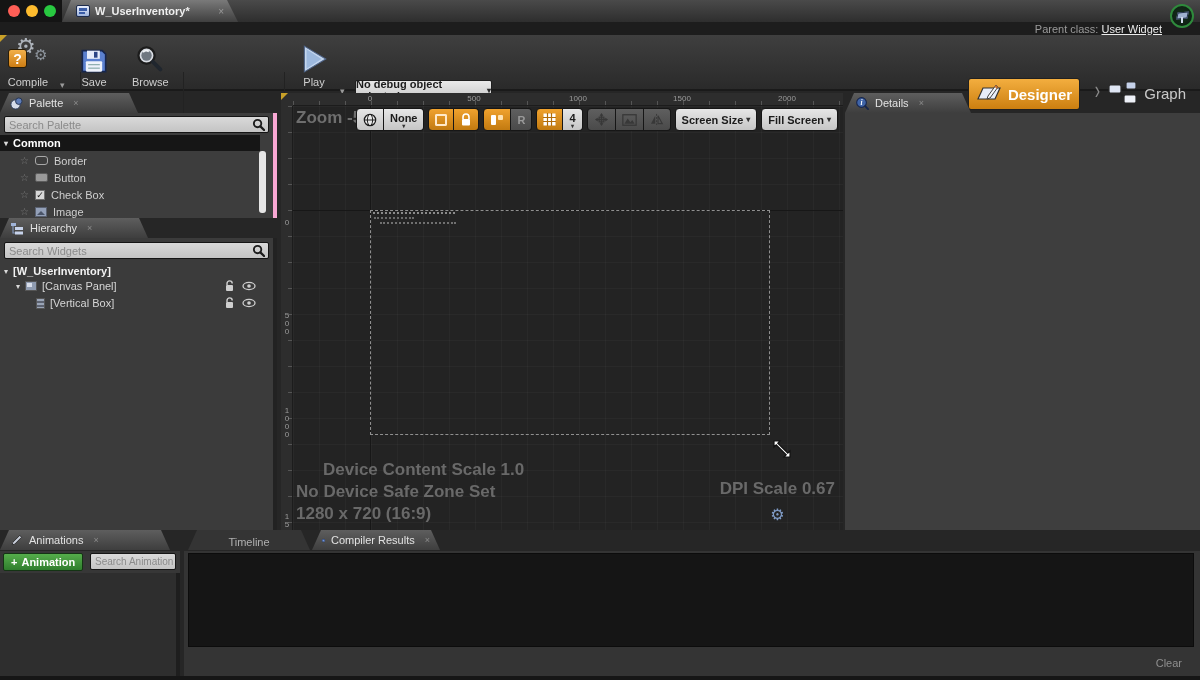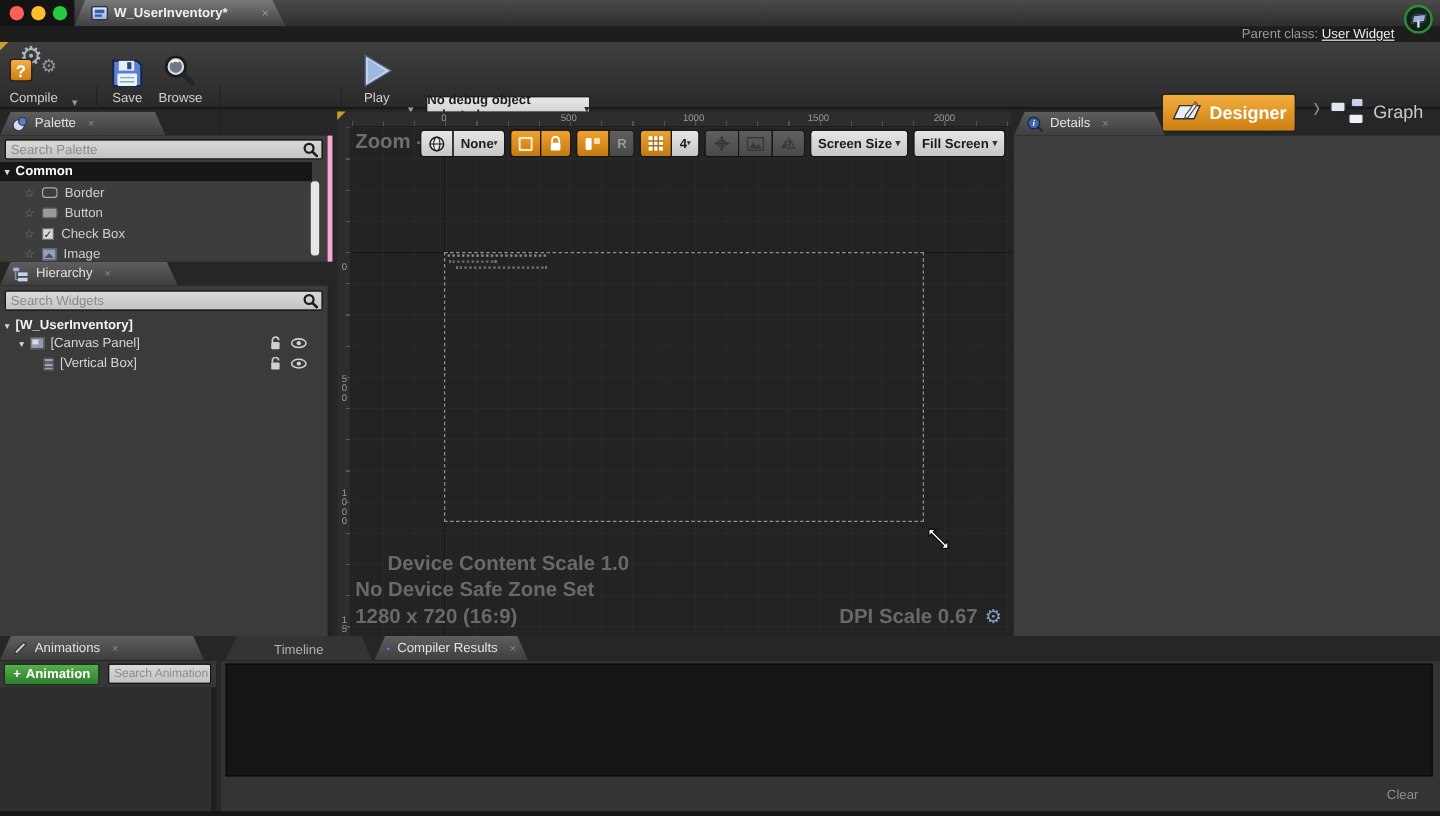--- a/index.html
+++ b/index.html
@@ -128,38 +128,38 @@
   .axis-v { position:absolute; left:77px; top:0; bottom:0; width:1px; background:#171717; }
   .axis-h { position:absolute; top:104px; left:0; right:0; height:1px; background:#171717; }
   #design-rect { position:absolute; left:77px; top:104px; width:400px; height:225px;
     border:1px dashed #909090; }
   .mini-line1 { position:absolute; left:2px; top:1px; width:82px; height:0; border-top:2px dotted #8a8a8a; }
   .mini-dots  { position:absolute; left:3px; top:6px; width:40px; height:0; border-top:2px dotted #6a6a6a; }
   .mini-line2 { position:absolute; left:9px; top:11px; width:76px; height:0; border-top:2px dotted #707070; }
 
   
   #cv-toolbar { position:absolute; top:1px; right:5px; height:25px; display:flex; align-items:center; gap:4px; }
-  .cvb { height:23px; border:1px solid #161616; display:flex; align-items:center;
+  .cvb { height:23px; border:1px solid #161616; display:flex; flex-direction:column; align-items:center;
     justify-content:center; border-radius:4px; padding:0 6px; }
   .cvb.light { background:linear-gradient(#e6e6e6,#c6c6c6); color:#1b1b1b; font-size:11px; font-weight:bold; }
   .cvb.orange { background:linear-gradient(#f0a22e,#c27a10); }
   .cvb.gray { background:linear-gradient(#5f5f5f,#4a4a4a); }
   .cvgroup { display:flex; }
   .cvgroup .cvb { border-radius:0; border-left-width:0; }
   .cvgroup .cvb:first-child { border-radius:4px 0 0 4px; border-left-width:1px; }
   .cvgroup .cvb:last-child { border-radius:0 4px 4px 0; }
   .cvb .mini-caret { font-size:6px; line-height:4px; color:#333; }
   .cvb .txtrow { display:flex; align-items:center; gap:3px; }
   .anchor-ic { width:12px; height:12px; border:2px dashed #ffe9c8; border-radius:2px; }
   .rlbl { color:#9a9a9a; font-size:11px; font-weight:bold; }
 
   
   .status-txt { position:absolute; left:3px; color:#696969; font-size:17px; font-weight:bold; white-space:nowrap; }
   #dpi-row { position:absolute; right:8px; bottom:6px; display:flex; align-items:center; gap:6px;
-    color:#696969; font-size:17px; font-weight:bold; }
+    color:#696969; font-size:17px; font-weight:bold;flex-direction:column; }
   #dpi-row .gear-glyph { color:#7f9bc6; font-size:16px; font-weight:normal; }
 
   
   #details-body { left:845px; top:113px; width:355px; height:417px; background:#3e3e3e; }
 
   
   #bottom { left:0; top:530px; width:1200px; height:150px; background:#262626; }
   #anim-toolbar { position:absolute; left:0; top:21px; width:180px; height:22px; background:#373737; }
   #anim-content { position:absolute; left:0; top:43px; width:180px; height:104px; background:#2e2e2e; border-right:4px solid #1e1e1e; }
   #add-anim { position:absolute; left:3px; top:2px; height:18px; padding:0 7px; background:linear-gradient(#55ad4b,#2f7d2d);
@@ -199,21 +199,21 @@
         <span class="g1">⚙</span>
         <span class="g2">⚙</span>
         <span class="qbox">?</span>
       </div>
       <span class="lbl">Compile</span>
     </div>
     <span class="caret abs" style="left:60px; top:46px;">▾</span>
 
     <div class="tb-sep2" style="left:80px;"></div>
 
-    <div class="tbtn" style="left:92px;">
+    <div class="tbtn" style="left:80px;">
       <svg width="28" height="28" viewBox="0 0 24 24">
         <path d="M2 4 L19 4 L22 7 L22 22 L2 22 Z" fill="#5b80cf" stroke="#17264d" stroke-width="1.4"></path>
         <rect x="6" y="4" width="11" height="7" fill="#e7edfa"></rect>
         <rect x="12" y="5" width="3" height="5" fill="#2c4585"></rect>
         <rect x="5" y="13" width="14" height="9" rx="1" fill="#eef2fb"></rect>
         <line x1="7" y1="16" x2="17" y2="16" stroke="#8aa" stroke-width="1"></line>
         <line x1="7" y1="19" x2="17" y2="19" stroke="#8aa" stroke-width="1"></line>
       </svg>
       <span class="lbl">Save</span>
     </div>

